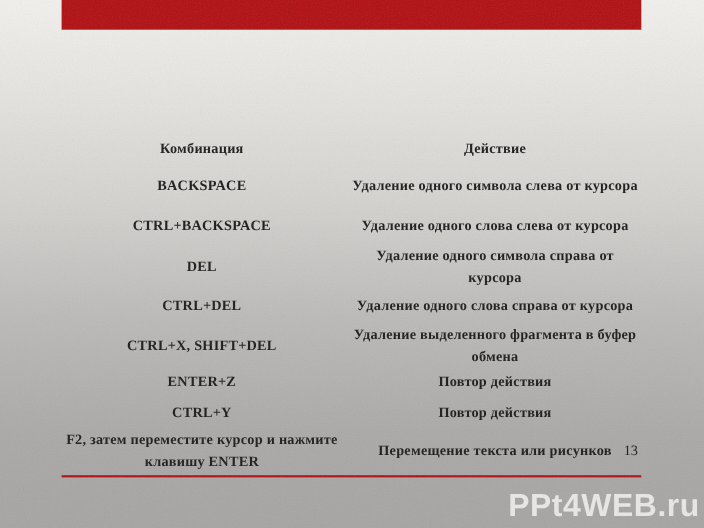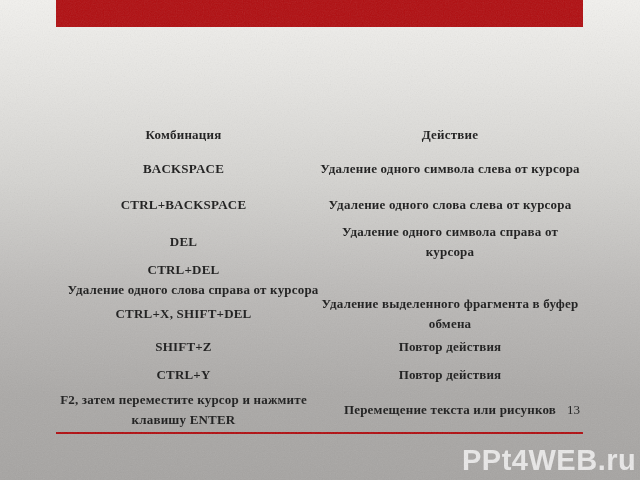--- a/index.html
+++ b/index.html
@@ -23,21 +23,21 @@
   }
   .table{
     position:absolute;left:55px;top:120px;width:533px;z-index:4;
     color:#1a1a1a;font-size:13px;letter-spacing:0.2px;
   }
   .t-row{display:flex;}
   .t-row:nth-child(1){height:30px;}
   .t-row:nth-child(2){height:37px;}
   .t-row:nth-child(3){height:36px;}
   .t-row:nth-child(4){height:37px;}
-  .t-row:nth-child(5){height:35px;flex-direction:column;}
+  .t-row:nth-child(5){height:35px;}
   .t-row:nth-child(6){height:37px;}
   .t-row:nth-child(7){height:30px;}
   .t-row:nth-child(8){height:25px;}
   .t-row:nth-child(9){height:45px;}
   .cell{
     display:flex;align-items:center;justify-content:center;
     text-align:center;line-height:20px;font-weight:bold;
   }
   .cell.combo{width:257px;padding:0 4px;box-sizing:border-box;}
   .cell.action{width:276px;padding:0 5px;box-sizing:border-box;}
@@ -88,21 +88,21 @@
       <div class="cell combo">CTRL+DEL</div>
       <div class="cell action">Удаление одного слова справа от курсора</div>
     </div>
 
     <div class="t-row">
       <div class="cell combo">CTRL+X, SHIFT+DEL</div>
       <div class="cell action">Удаление выделенного фрагмента в буфер обмена</div>
     </div>
 
     <div class="t-row">
-      <div class="cell combo">SHIFT+Z</div>
+      <div class="cell combo">ENTER+Z</div>
       <div class="cell action">Повтор действия</div>
     </div>
 
     <div class="t-row">
       <div class="cell combo">CTRL+Y</div>
       <div class="cell action">Повтор действия</div>
     </div>
 
     <div class="t-row">
       <div class="cell combo">F2, затем переместите курсор и нажмите клавишу ENTER</div>

